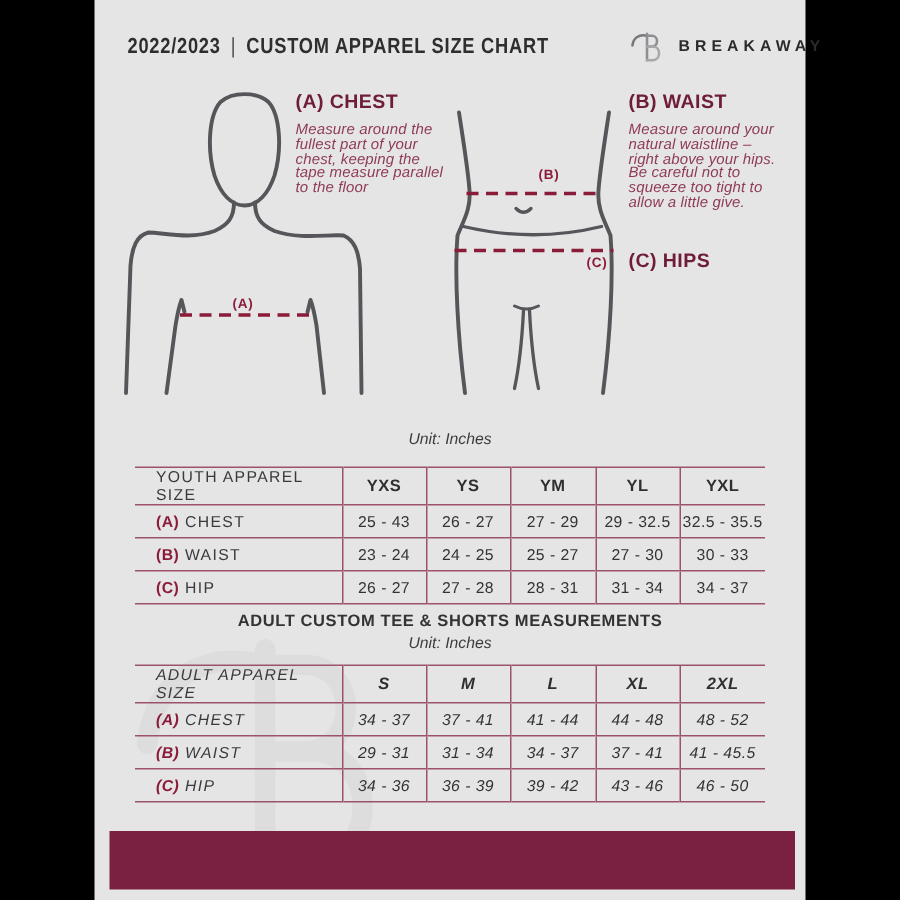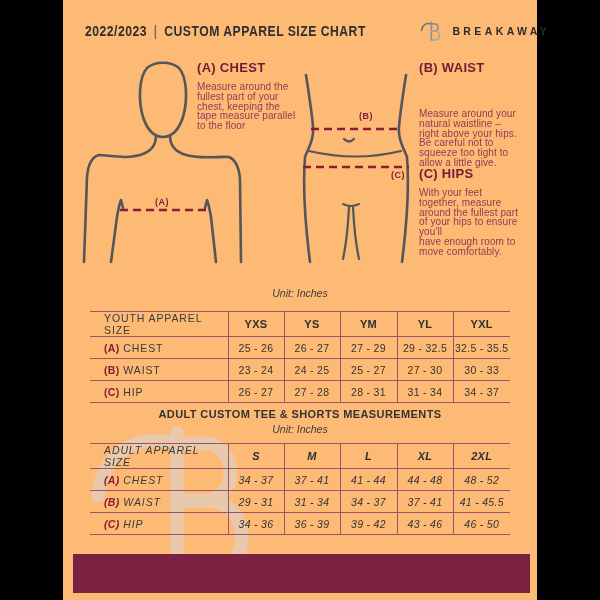--- a/index.html
+++ b/index.html
@@ -3,21 +3,21 @@
 <meta charset="utf-8">
 <style>
   html,body{margin:0;padding:0;}
   body{
     width:600px;height:600px;background:#000;
     font-family:"Liberation Sans", sans-serif;
     position:relative;overflow:hidden;
   }
   .page{
     position:absolute;left:63px;top:0;width:474px;height:600px;
-    background:#fdba74;
+    background:#e5e5e5;
   }
   
   .header{
     position:absolute;top:16px;left:22px;right:24px;height:30px;
     display:flex;justify-content:space-between;align-items:center;
   }
   .doc-title{
     display:flex;align-items:center;gap:8px;
     transform:scaleX(0.84);transform-origin:left center;
     font-weight:bold;font-size:14.5px;letter-spacing:0.6px;color:#2e2e30;
@@ -28,30 +28,30 @@
   .brand-name{font-weight:bold;font-size:10.5px;letter-spacing:3.4px;color:#2b2b2d;}
   .logo-svg{display:block;}
   
   .watermark{position:absolute;left:14px;top:396px;width:210px;height:210px;opacity:.55;}
   
   .diagram-svg{position:absolute;left:0;top:55px;}
   .m-title{
     position:absolute;font-weight:bold;font-size:13px;letter-spacing:0.3px;color:#6e1c38;
   }
   .m-desc{
-    position:absolute;font-size:10px;line-height:9.8px;
+    position:absolute;font-style:italic;font-size:10px;line-height:9.8px;
     color:#8f3b57;white-space:pre-line;letter-spacing:0.1px;
   }
   .marker{
     position:absolute;font-weight:bold;font-size:9px;color:#8a1c3a;letter-spacing:0.5px;
   }
   #title-chest{left:134px;top:60px;}
   #desc-chest{left:134px;top:82px;width:118px;}
   #title-waist{left:356px;top:60px;}
-  #desc-waist{left:356px;top:82px;width:124px;margin-top:27px;}
+  #desc-waist{left:356px;top:82px;width:124px;}
   #title-hips{left:356px;top:166px;}
   #desc-hips{left:356px;top:188px;width:130px;}
   #marker-a{left:92px;top:197px;}
   #marker-b{left:296px;top:111px;}
   #marker-c{left:328px;top:170px;}
   
   .sec-title{
     position:absolute;left:0;width:100%;text-align:center;
     font-weight:bold;font-size:11px;letter-spacing:0.4px;color:#333335;
   }
@@ -155,27 +155,20 @@
 tape measure parallel
 to the floor</div>
   <div class="m-title" id="title-waist">(B) WAIST</div>
   <div class="m-desc" id="desc-waist">Measure around your
 natural waistline –
 right above your hips.
 Be careful not to
 squeeze too tight to
 allow a little give.</div>
   <div class="m-title" id="title-hips">(C) HIPS</div>
-  <div class="m-desc" id="desc-hips">With your feet
-together, measure
-around the fullest part
-of your hips to ensure
-you'll
-have enough room to
-move comfortably.</div>
 
   <div class="sec-unit" id="youth-unit">Unit: Inches</div>
 
   <table class="size-table" id="youth-table">
     <colgroup>
         <col style="width:138px">
         <col style="width:56px">
         <col style="width:56px">
         <col style="width:57px">
         <col style="width:56px">
@@ -185,21 +178,21 @@
         <tr class="hdr">
       <td class="rowlabel">YOUTH APPAREL SIZE</td>
       <td>YXS</td>
       <td>YS</td>
       <td>YM</td>
       <td>YL</td>
       <td>YXL</td>
     </tr>
     <tr>
       <td class="rowlabel"><span class="pfx">(A)</span> <span class="lbl">CHEST</span></td>
-      <td>25 - 26</td>
+      <td>25 - 43</td>
       <td>26 - 27</td>
       <td>27 - 29</td>
       <td>29 - 32.5</td>
       <td>32.5 - 35.5</td>
     </tr>
     <tr>
       <td class="rowlabel"><span class="pfx">(B)</span> <span class="lbl">WAIST</span></td>
       <td>23 - 24</td>
       <td>24 - 25</td>
       <td>25 - 27</td>

